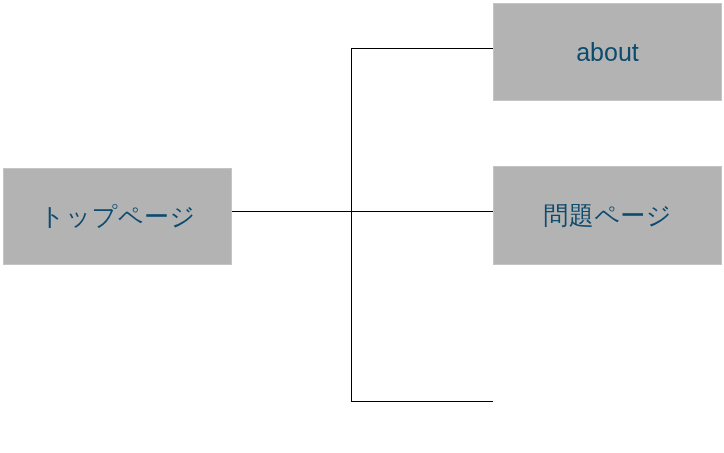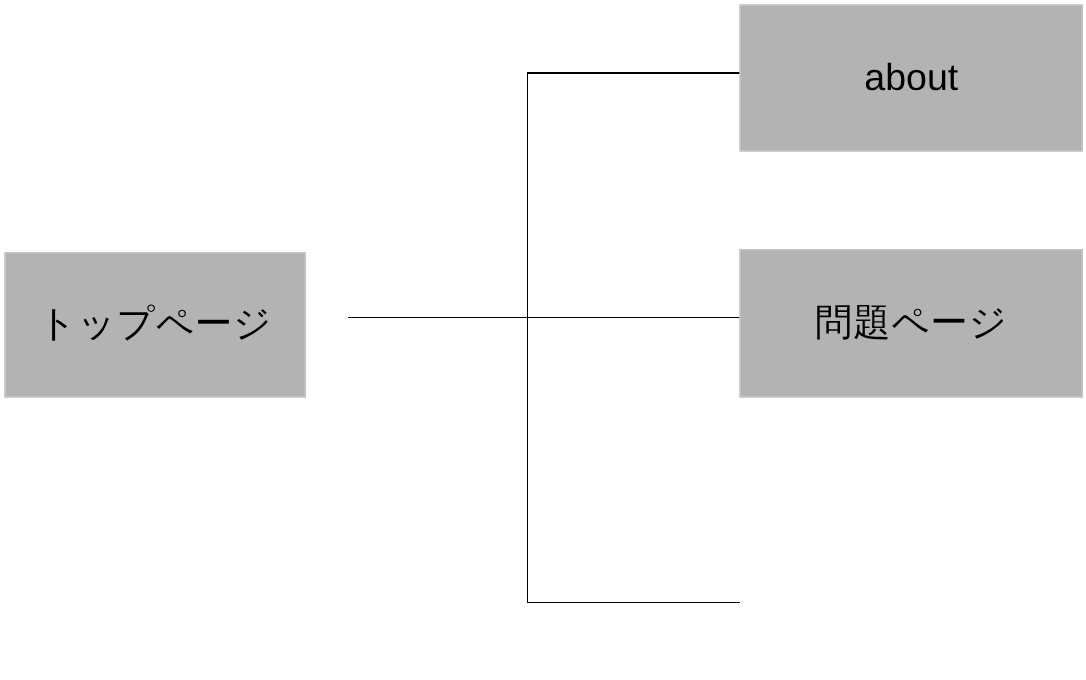--- a/index.html
+++ b/index.html
@@ -33,26 +33,26 @@
     border: 1px solid #c4c4c4;
     display: flex;
     align-items: center;
     justify-content: center;
     color: #000000;
     line-height: 1;
     white-space: nowrap;
   }
   .node-label {
     display: block;
-    color: #000000;
+    color: #0c4a6e;
   }
   .node-top {
     left: 3px;
     top: 168px;
-    width: 201px;
+    width: 229px;
     height: 97px;
   }
   .node-about {
     left: 493px;
     top: 3px;
     width: 229px;
     height: 98px;
   }
   .node-question {
     left: 493px;

